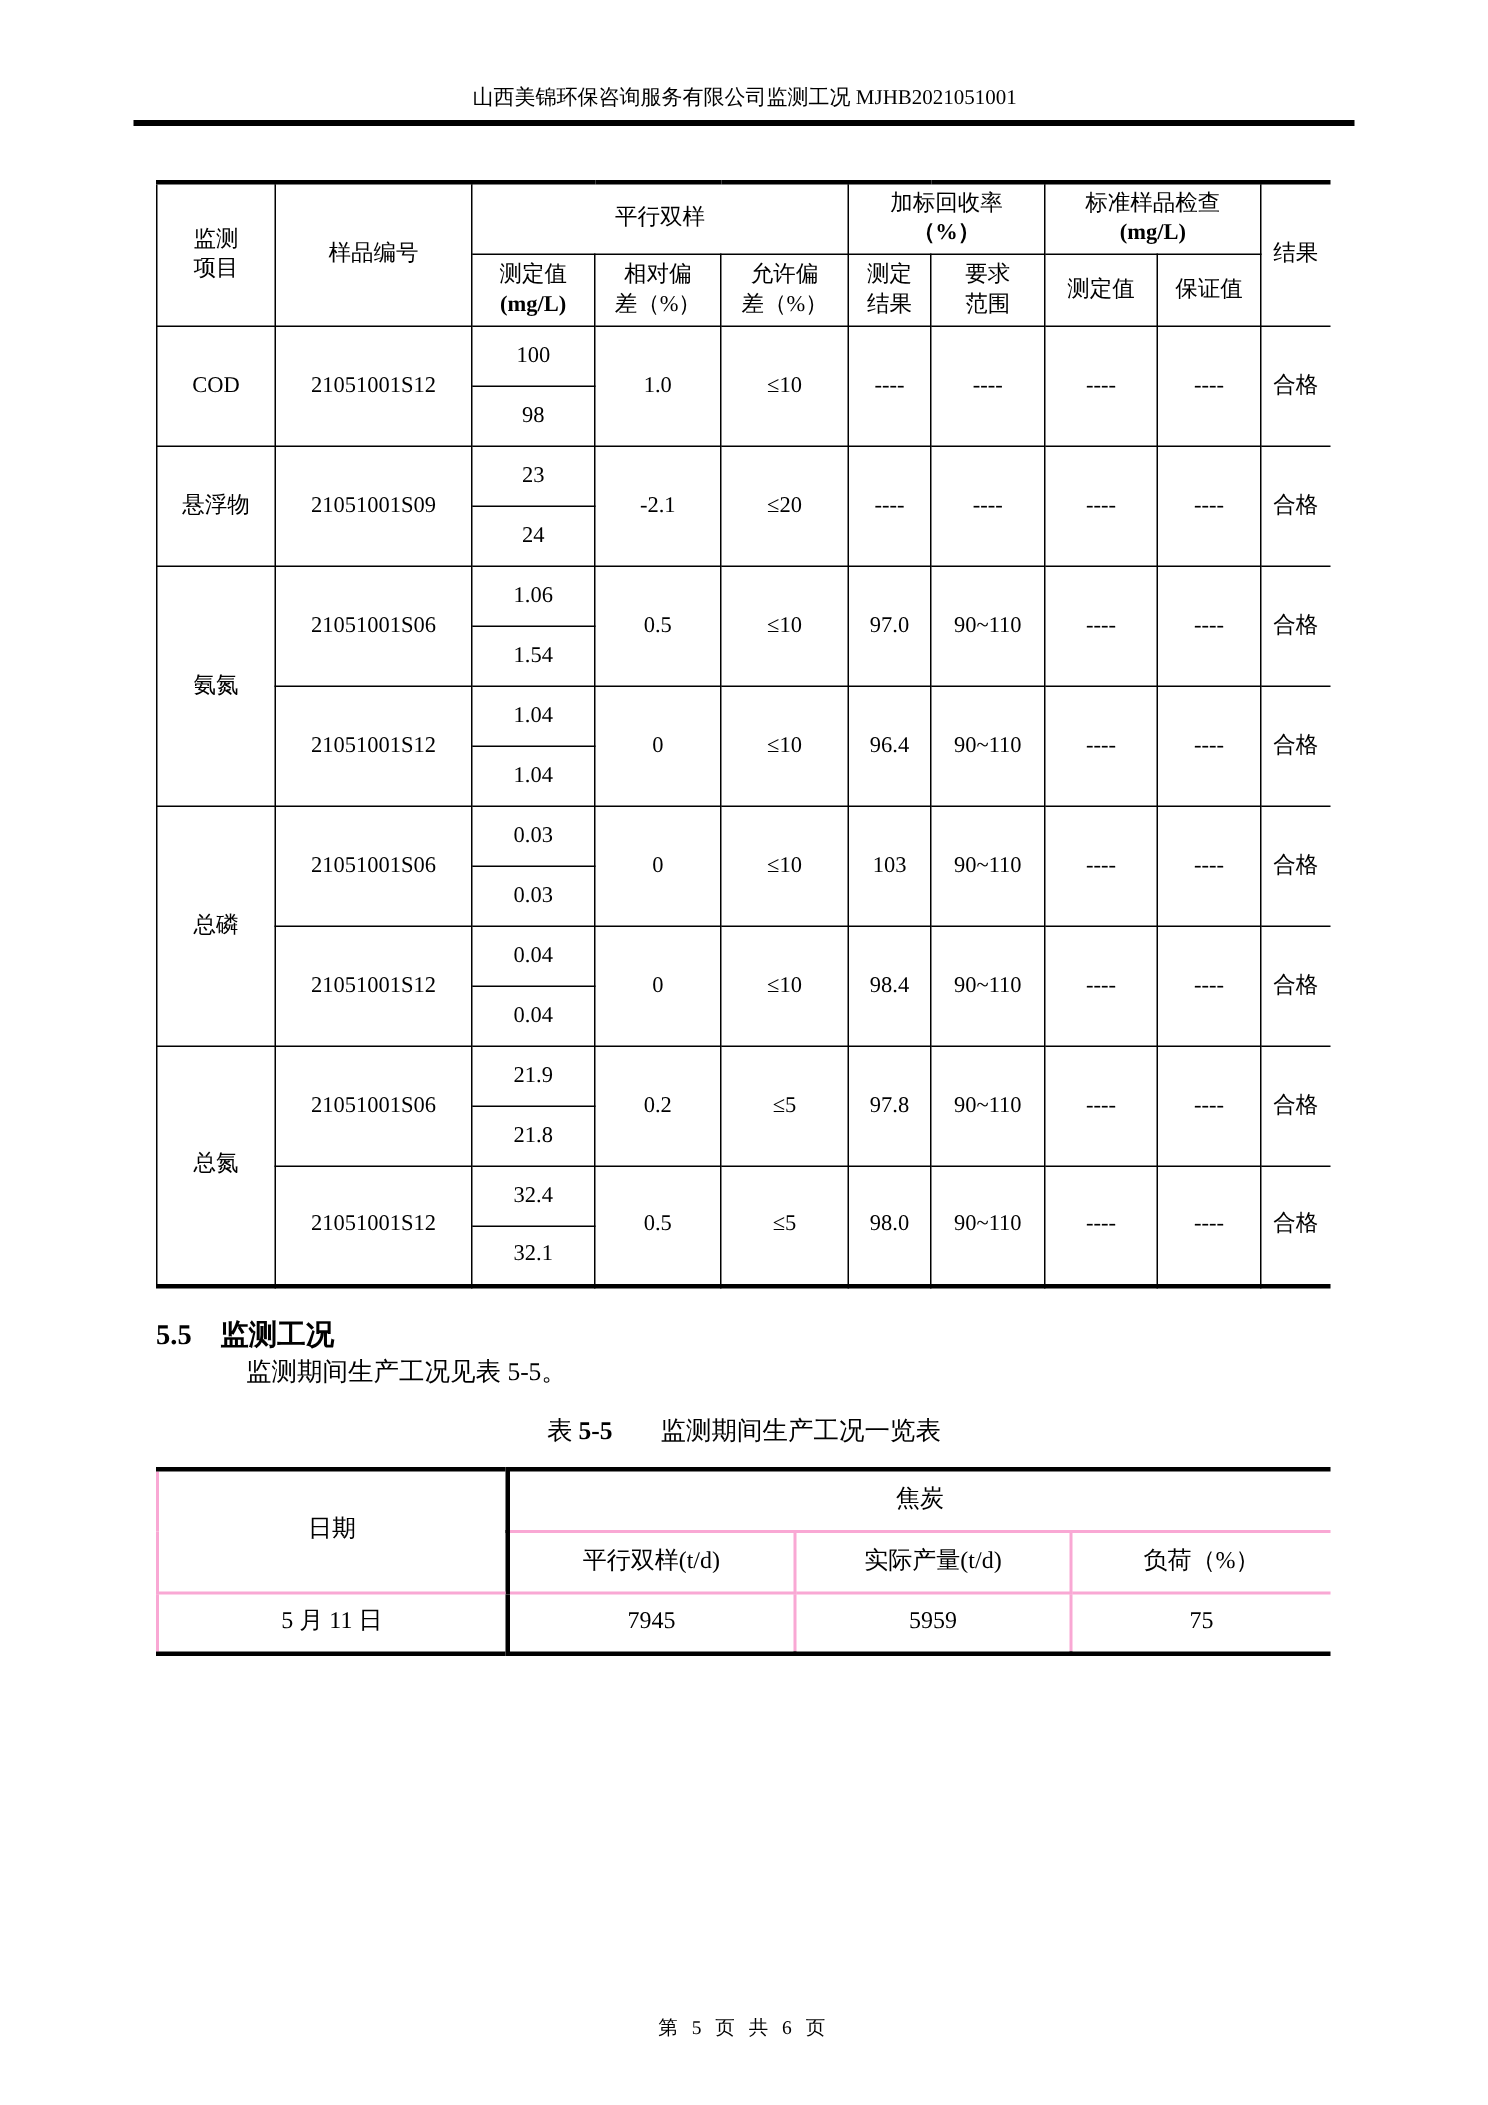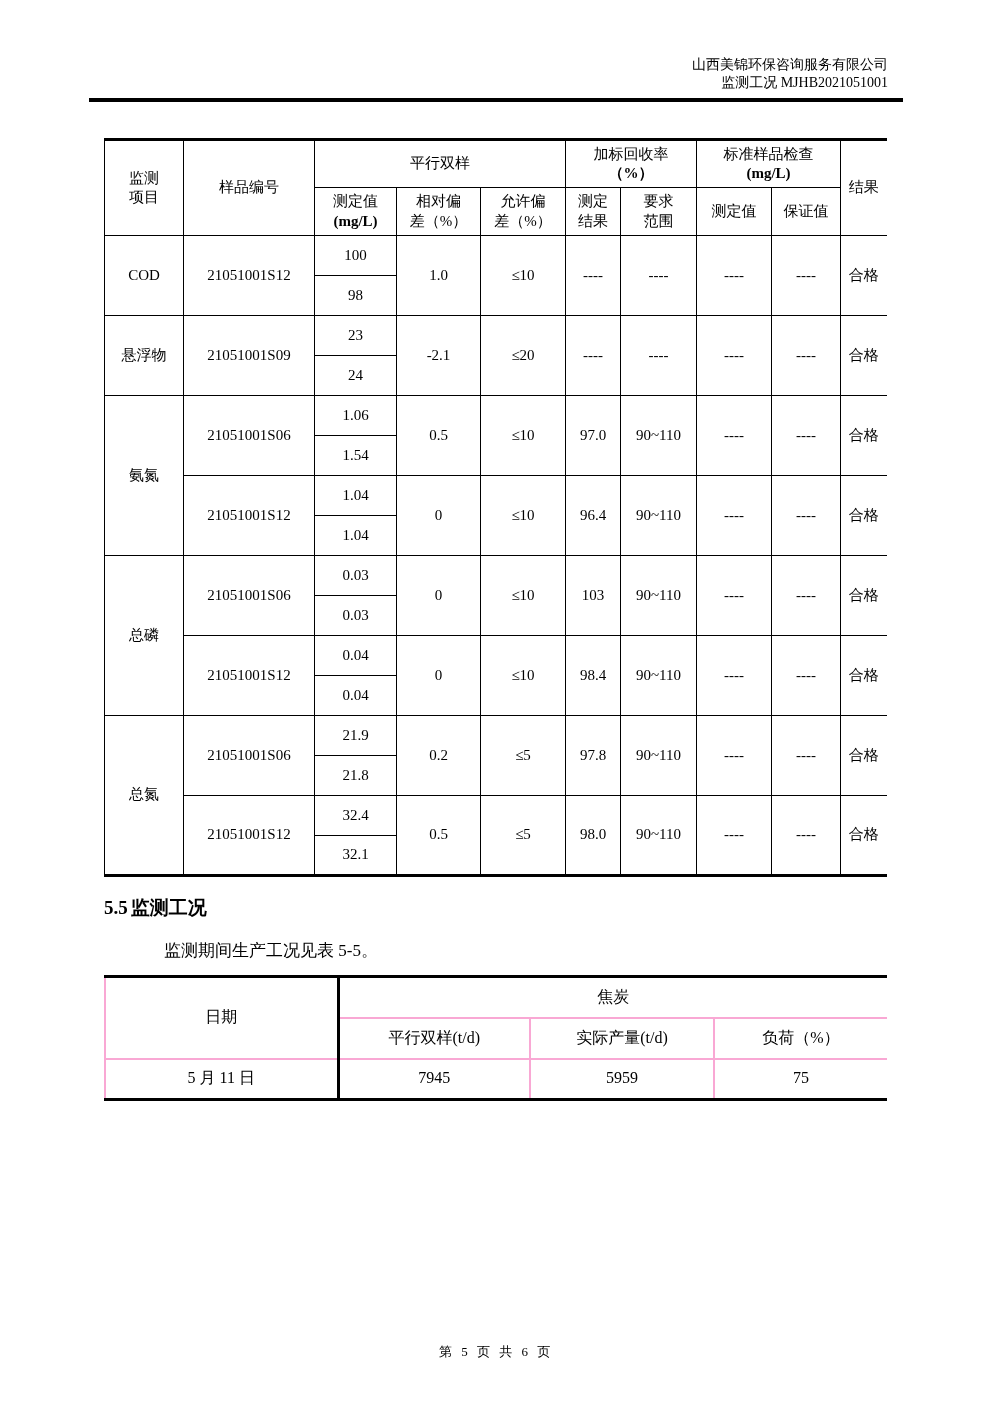--- a/index.html
+++ b/index.html
@@ -7,21 +7,20 @@
   body {
     width:992px; height:1403px; position:relative;
     font-family:"Liberation Serif","DejaVu Serif",serif;
     color:#000;
   }
   .page-header {
     margin:0 89px; padding:56px 15px 6px 16px;
     border-bottom:4px solid #000;
     display:flex; justify-content:center; align-items:flex-end;
     font-size:14px;
-    flex-direction:column;
   }
   .content { padding:0 104px; }
 
   
   table.qc {
     border-collapse:collapse; table-layout:fixed; width:782px;
     margin-top:36px;
     border-top:3px solid #000; border-bottom:3px solid #000;
   }
   .qc th, .qc td {
@@ -31,22 +30,22 @@
     overflow:hidden;
   }
   .qc tr.hrow { height:48px; }
   .qc tr.drow { height:40px; }
   .noR { border-right:none !important; }
   .hl { display:block; }
   .bold { font-weight:bold; }
 
   
   .section-heading { margin-top:18px; font-size:19px; font-weight:bold; }
-  .section-heading .num { margin-right:3px; }
-  .para { margin-top:18px; padding-left:60px; font-size:17px; }
+  .section-heading .num { margin-right:19px; }
+  .para { padding-left:60px; font-size:17px; }
   .caption { margin-top:16px; text-align:center; font-size:17px; }
   .caption .cap-prefix { margin-right:4px; }
   .caption .cap-num { font-weight:bold; margin-right:32px; }
 
   
   table.prod {
     border-collapse:collapse; table-layout:fixed; width:782px;
     margin-top:13px;
     border-top:3px solid #000; border-bottom:3px solid #000;
   }
@@ -255,20 +254,23 @@
         </tr>
   </tbody>
     </table>
 
   <div class="section-heading">
     <span class="num">5.5</span><span>监测工况</span>
   </div>
 
   <p class="para">监测期间生产工况见表 5-5。</p>
 
+  <div class="caption">
+    <span class="cap-prefix">表</span><span class="cap-num">5-5</span><span>监测期间生产工况一览表</span>
+  </div>
 
   <table class="prod">
     <colgroup>
       <col style="width:233px">
         <col style="width:192px">
         <col style="width:184px">
         <col style="width:173px">
     </colgroup>
     <tbody>
         <tr>

